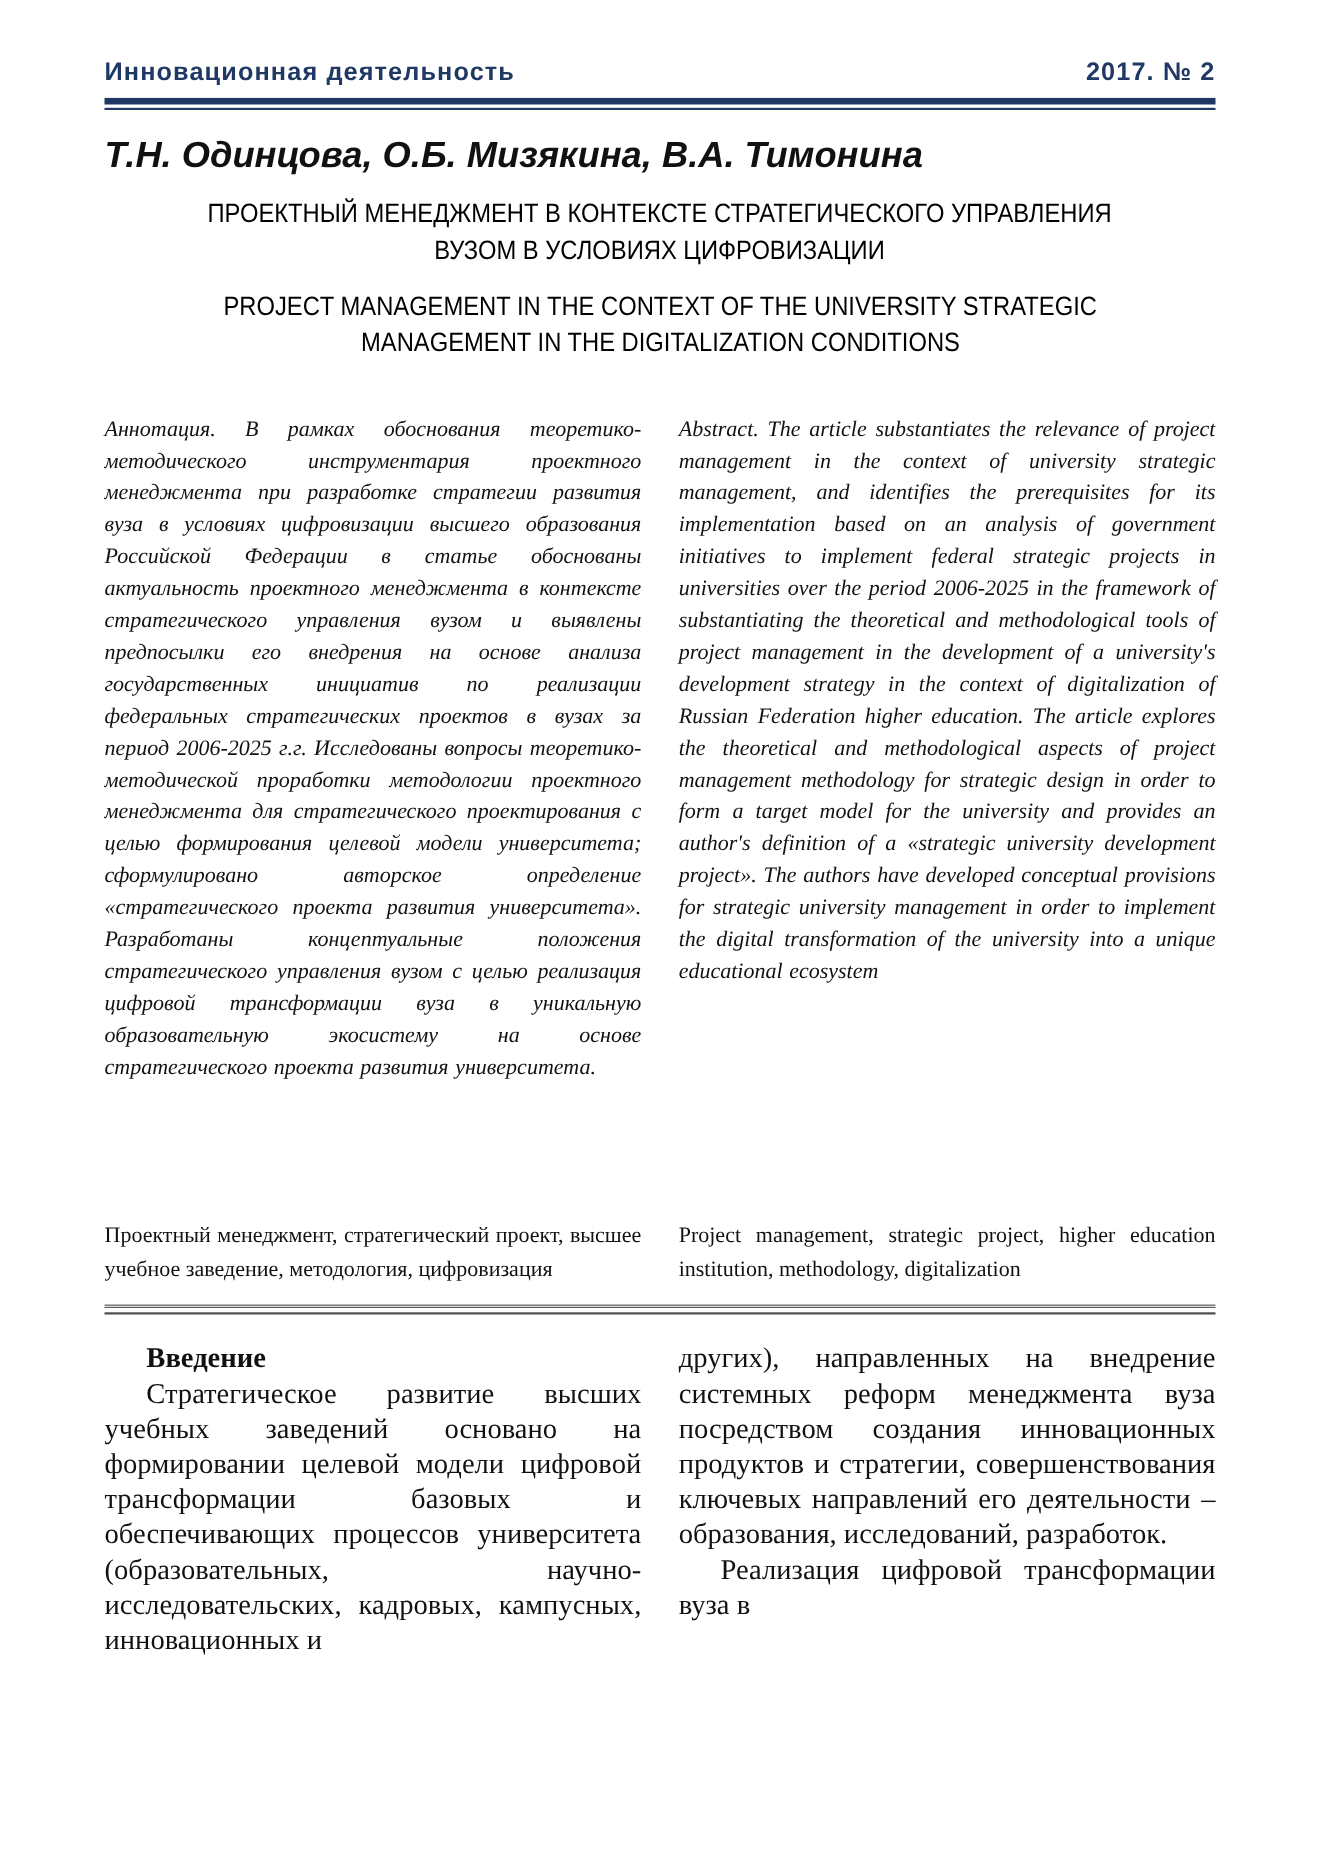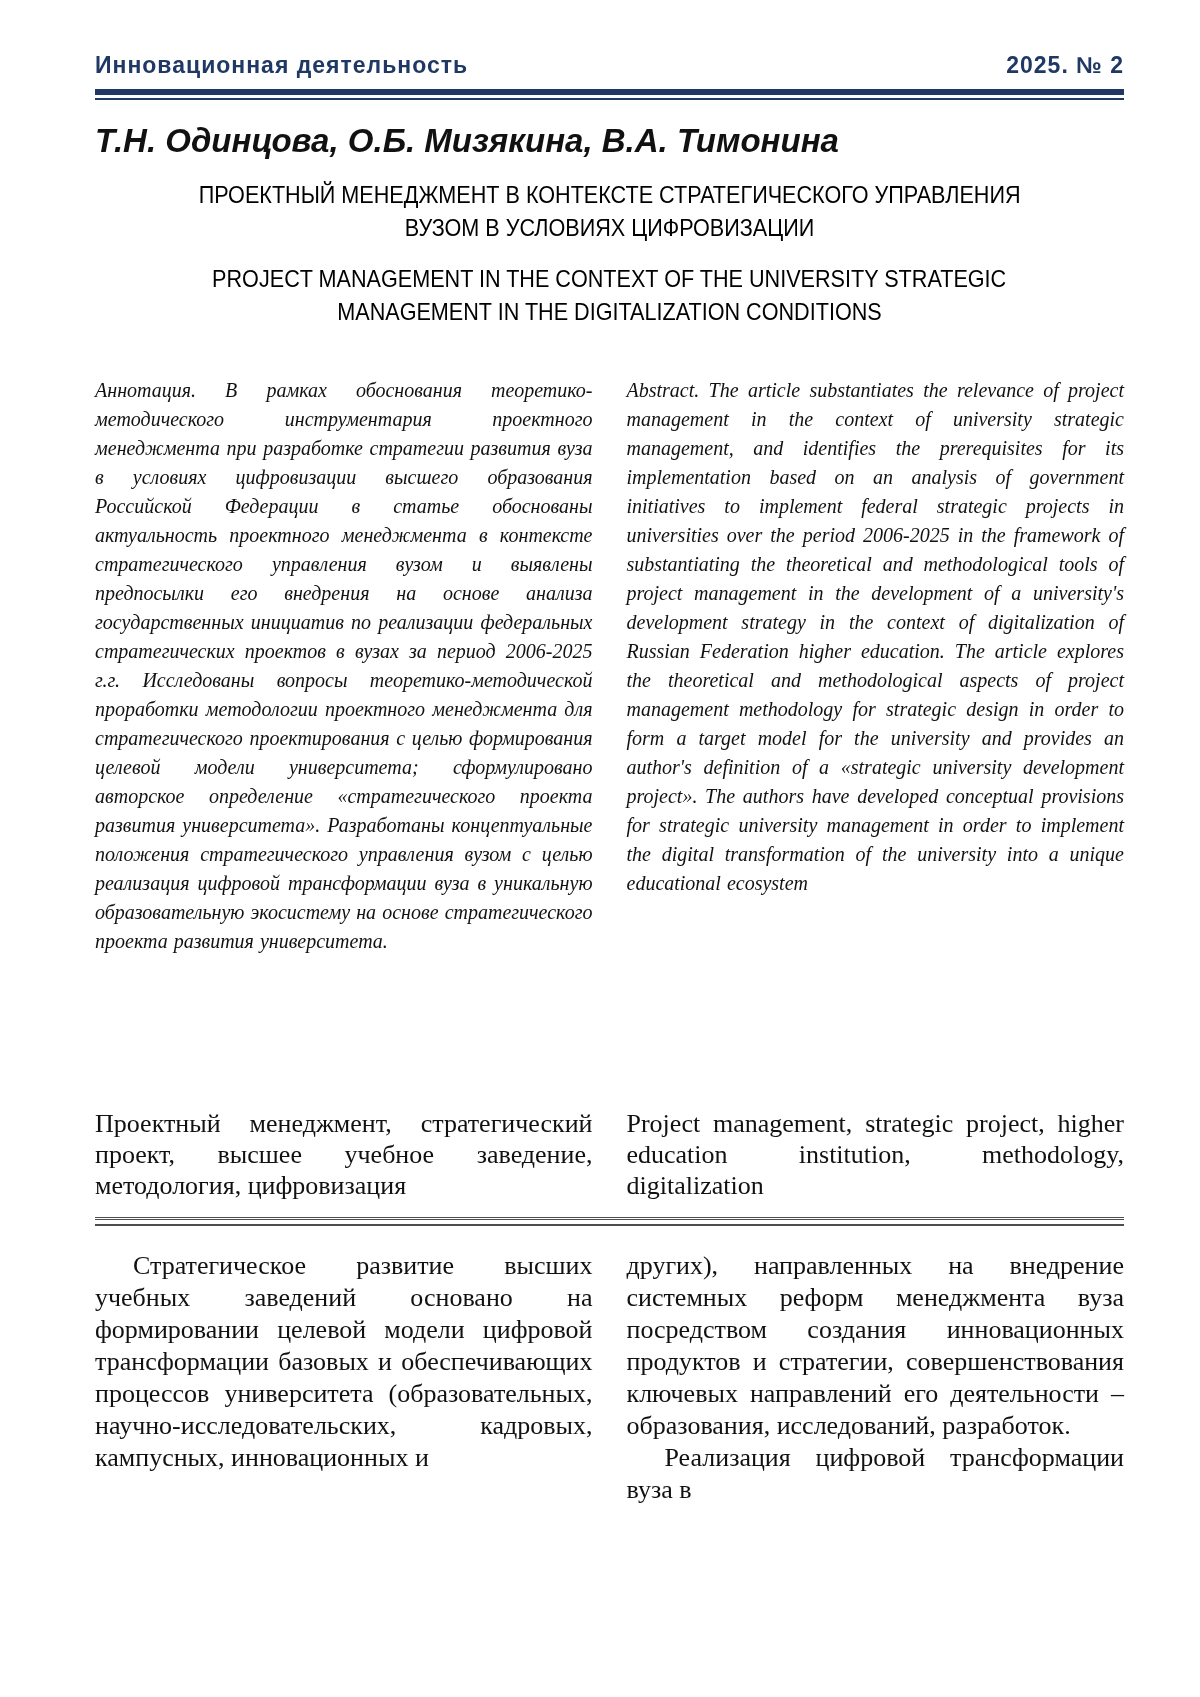--- a/index.html
+++ b/index.html
@@ -10,21 +10,21 @@
   }
   *{margin:0;padding:0;box-sizing:border-box;}
   html,body{background:#ffffff;}
   body{
     width:1200px;height:1697px;overflow:hidden;
     font-family:"Liberation Serif","DejaVu Serif",serif;
     color:var(--ink);
   }
   .page{
     width:1200px;height:1697px;
-    padding:52px 76px 0 95px;
+    padding:52px 95px 0 95px;
     position:relative;
   }
   
   .runhead{
     display:flex;justify-content:space-between;align-items:baseline;
     font-family:"Liberation Sans","DejaVu Sans",sans-serif;
     font-weight:bold;font-size:23px;color:var(--navy);
     letter-spacing:1px;
     margin-bottom:10px;
   }
@@ -57,21 +57,21 @@
   .grid2{
     display:grid;grid-template-columns:1fr 1fr;
     column-gap:34px;row-gap:32px;
   }
   .abstract-cell{min-height:700px;}
   .abstract-text{
     font-style:italic;font-size:20px;line-height:29px;
     text-align:justify;word-spacing:1px;
   }
   .keywords-text{
-    font-size:26px;line-height:31px;text-align:justify;
+    font-size:20px;line-height:31px;text-align:justify;
   }
   
   .separator{margin-top:16px;margin-bottom:24px;}
   .sep-double{height:3px;border-top:1px solid var(--sep);border-bottom:1px solid var(--sep);}
   .sep-single{height:0;border-top:2px solid var(--sep);margin-top:4px;}
   
   .body-grid{
     display:grid;grid-template-columns:1fr 1fr;column-gap:34px;
     min-height:224px;
   }
@@ -82,21 +82,21 @@
   }
   .indent{text-indent:38px;}
 </style>
 </head>
 <body>
 
 <div class="page">
 
   <div class="runhead">
     <span>Инновационная деятельность</span>
-    <span>2025. № 2</span>
+    <span>2017. № 2</span>
   </div>
   <div class="rule-thick-navy"></div>
   <div class="rule-thin-navy"></div>
 
   <div class="meta-block">
     <div class="authors">Т.Н. Одинцова, О.Б. Мизякина, В.А. Тимонина</div>
   </div>
 
   <div class="article-title title-ru">
     <span class="cond">ПРОЕКТНЫЙ МЕНЕДЖМЕНТ В КОНТЕКСТЕ СТРАТЕГИЧЕСКОГО УПРАВЛЕНИЯ</span><br>
@@ -122,20 +122,21 @@
     </div>
   </div>
 
   <div class="separator">
     <div class="sep-double"></div>
     <div class="sep-single"></div>
   </div>
 
   <div class="body-grid">
     <div>
+      <div class="intro-heading">Введение</div>
       <p class="body-text indent">Стратегическое развитие высших учебных заведений основано на формировании целевой модели цифровой трансформации базовых и обеспечивающих процессов университета (образовательных, научно-исследовательских, кадровых, кампусных, инновационных и</p>
     </div>
     <div>
       <p class="body-text">других), направленных на внедрение системных реформ менеджмента вуза посредством создания инновационных продуктов и стратегии, совершенствования ключевых направлений его деятельности – образования, исследований, разработок.</p>
       <p class="body-text indent">Реализация цифровой трансформации вуза в</p>
     </div>
   </div>
 
 </div>
 

